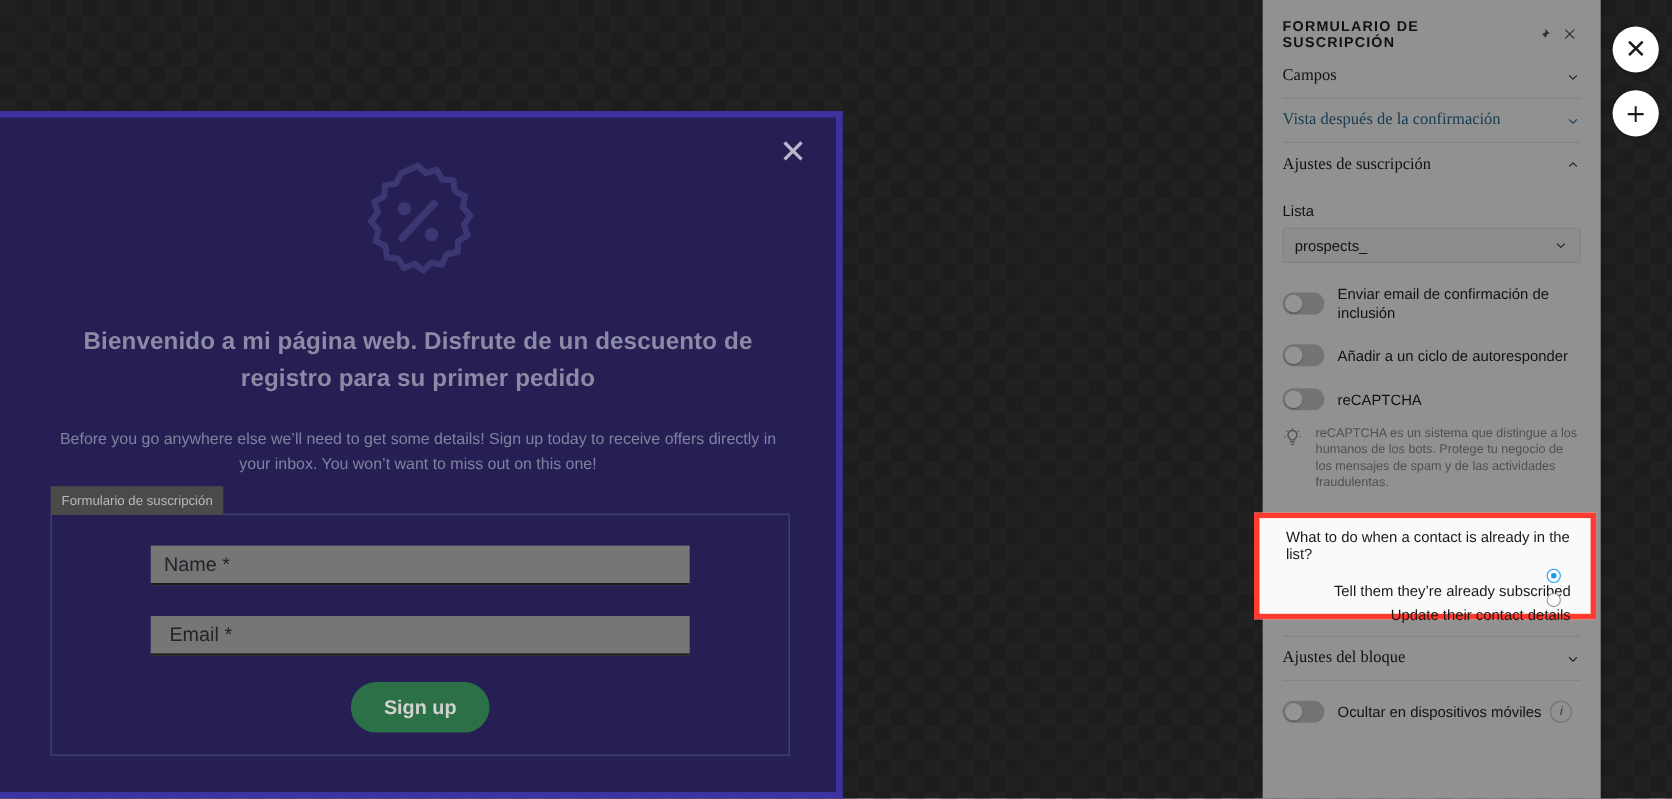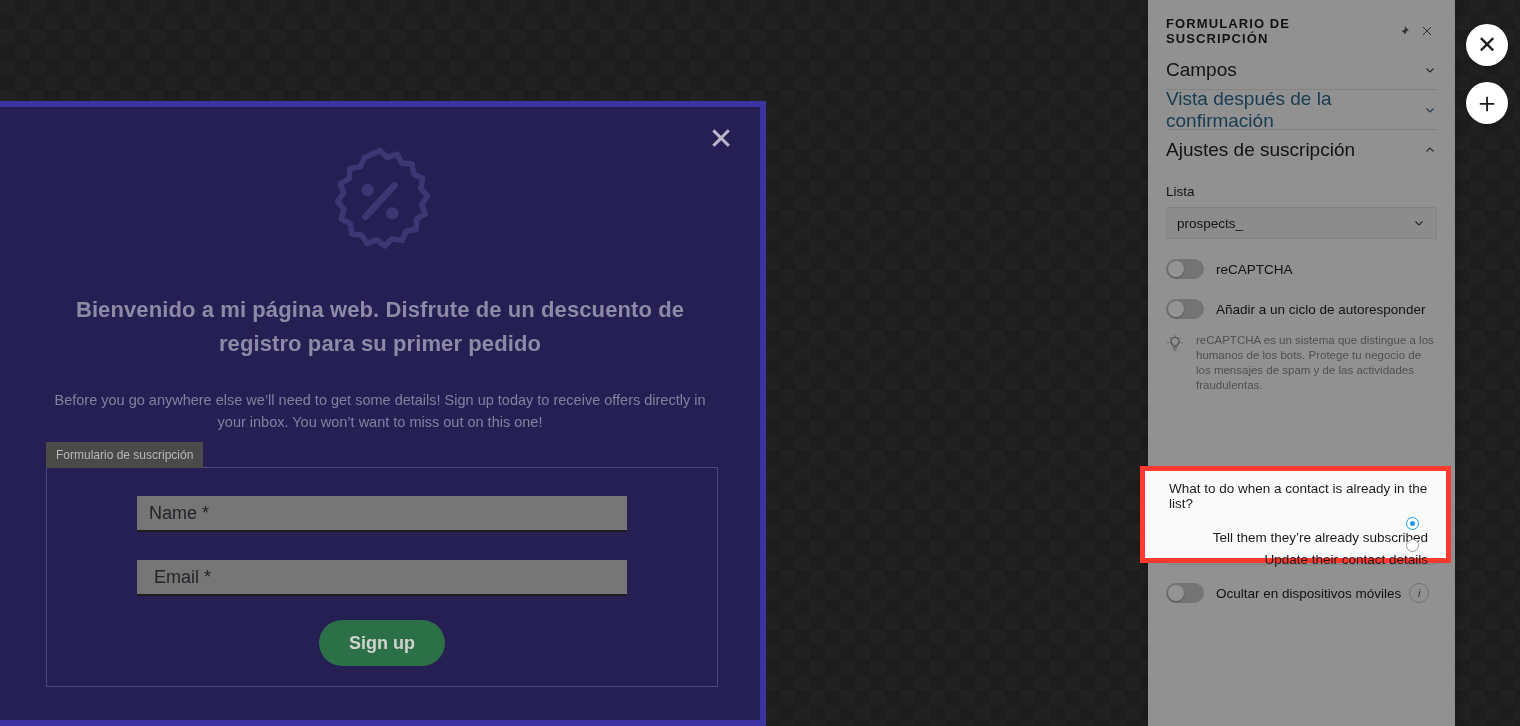--- a/index.html
+++ b/index.html
@@ -208,22 +208,23 @@
   .section-row {
     display: flex;
     align-items: center;
     height: 40px;
     border-bottom: 1px solid #e2e2e2;
     cursor: pointer;
   }
   .section-row.nb { border-bottom: none; }
   .section-label {
     flex: 1;
-    font-size: 19px;
+    font-size: 15px;
     color: #1f1f1f;
+    font-family: Liberation Serif, serif;
   }
   .section-label.accent { color: #2d6a8e; }
   .chev {
     width: 14px;
     height: 14px;
     color: #444;
     display: flex;
     align-items: center;
     justify-content: center;
   }
@@ -464,29 +465,33 @@
 
         <div id="list-select">
           <div class="v">prospects_</div>
           <div class="chev">
             <svg width="12" height="12" viewBox="0 0 24 24" fill="none" stroke="currentColor" stroke-width="2.2">
                 <polyline points="5,9 12,16 19,9"></polyline>
               </svg>
           </div>
         </div>
 
+        <div class="toggle-row">
+          <div class="switch"></div>
+          <div class="toggle-label">Enviar email de confirmación de inclusión</div>
+        </div>
+
+        <div class="toggle-row">
+          <div class="switch"></div>
+          <div class="toggle-label">Añadir a un ciclo de autoresponder</div>
+        </div>
 
         <div class="toggle-row">
           <div class="switch"></div>
           <div class="toggle-label">reCAPTCHA</div>
-        </div>
-
-        <div class="toggle-row">
-          <div class="switch"></div>
-          <div class="toggle-label">Añadir a un ciclo de autoresponder</div>
         </div>
 
         <div id="hint-row">
           <div id="bulb">
             <svg width="18" height="18" viewBox="0 0 24 24" fill="none" stroke="currentColor" stroke-width="1.6" aria-hidden="true">
               <path d="M9 17h6M10 20h4"></path>
               <path d="M12 3a5.5 5.5 0 0 0-3.2 9.9c.5.4.8 1 .8 1.6h4.8c0-.6.3-1.2.8-1.6A5.5 5.5 0 0 0 12 3z"></path>
               <line x1="12" y1="0.5" x2="12" y2="2"></line>
               <line x1="4.6" y1="3.6" x2="5.6" y2="4.6"></line>
               <line x1="19.4" y1="3.6" x2="18.4" y2="4.6"></line>

